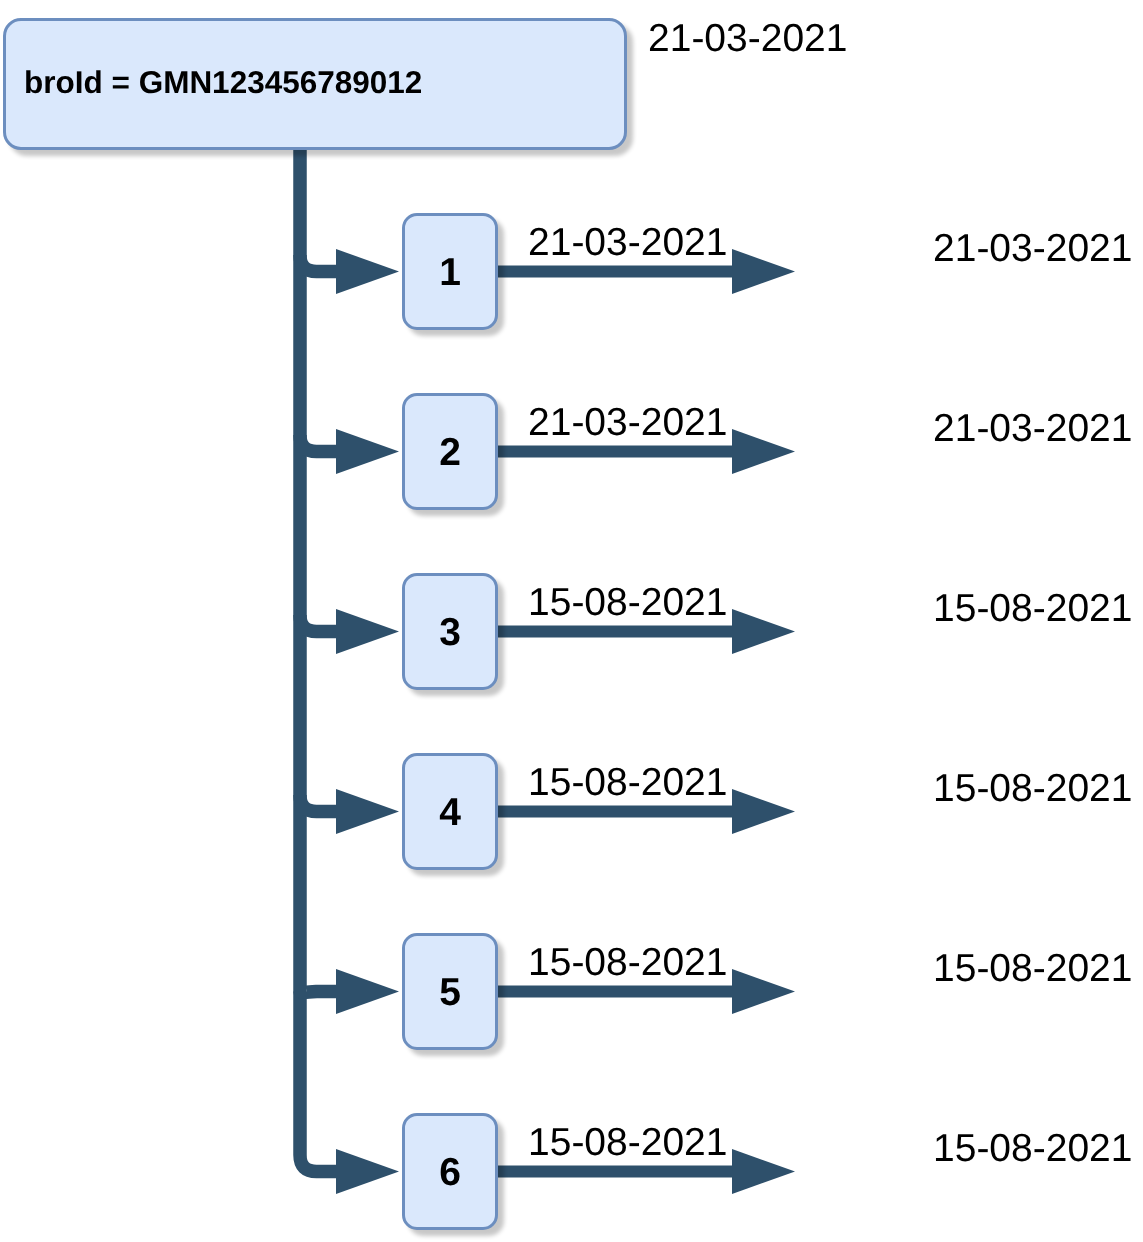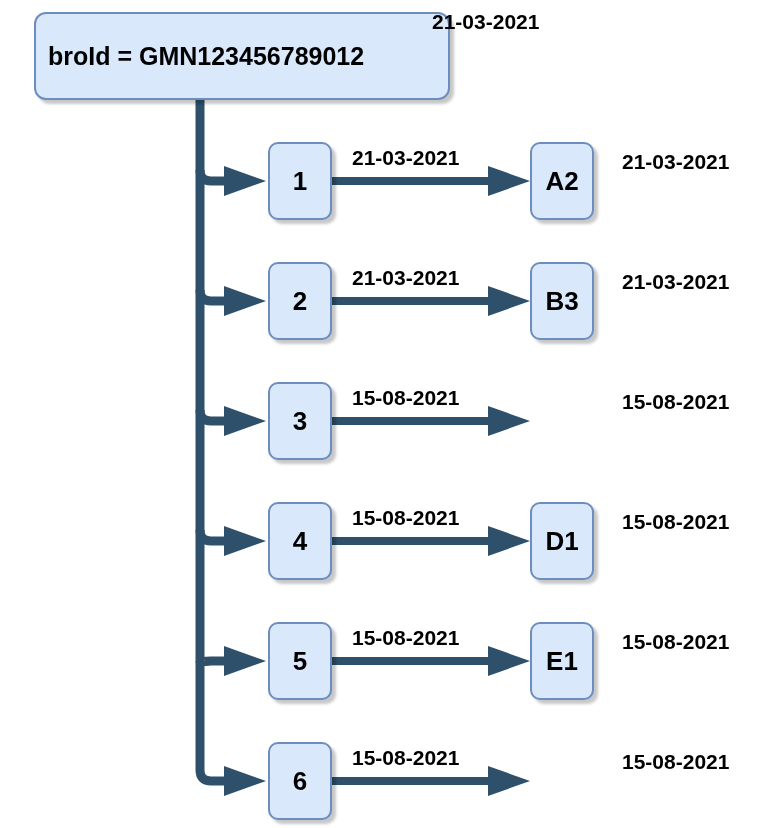--- a/index.html
+++ b/index.html
@@ -35,24 +35,23 @@
   #root-node {
     left: 2px;
     top: 12px;
     width: 416px;
     height: 88px;
     border-radius: 12px;
     flex-direction: column;
     align-items: flex-start;
     justify-content: center;
     padding: 0 0 0 12px;
-    font-size: 25px;
+    font-size: 21px;
     line-height: 30px;
     white-space: nowrap;
-    margin-left: 32px;
   }
   #root-node .root-line {
     display: block;
   }
   
   .node-small {
     width: 64px;
     height: 78px;
     font-size: 26px;
   }
@@ -64,24 +63,24 @@
     position: absolute;
     left: 0;
     top: 0;
     width: 762px;
     height: 828px;
     pointer-events: none;
   }
   
   .label {
     position: absolute;
-    font-size: 21px;
+    font-size: 26px;
     color: #000000;
     white-space: nowrap;
-    font-weight: bold;
+    font-weight: normal;
   }
   .edge-label { left: 352px; }
   .side-label { left: 622px; }
   #top-date   { left: 432px; top: 10px; }
 </style>
 </head>
 <body>
 
 <div id="canvas">
 
@@ -133,39 +132,35 @@
   </svg>
 
   <div class="node" id="root-node">
     <span class="root-line">broId = GMN123456789012</span>
   </div>
 
   <div class="label" id="top-date">21-03-2021</div>
 
   <div class="node node-small col-left" style="top:142px">1</div>
   <div class="label edge-label" style="top:146px">21-03-2021</div>
-  <div class="node node-small col-right" style="top:142px">A2</div>
   <div class="label side-label" style="top:150px">21-03-2021</div>
 
   <div class="node node-small col-left" style="top:262px">2</div>
   <div class="label edge-label" style="top:266px">21-03-2021</div>
-  <div class="node node-small col-right" style="top:262px">B3</div>
   <div class="label side-label" style="top:270px">21-03-2021</div>
 
   <div class="node node-small col-left" style="top:382px">3</div>
   <div class="label edge-label" style="top:386px">15-08-2021</div>
   <div class="label side-label" style="top:390px">15-08-2021</div>
 
   <div class="node node-small col-left" style="top:502px">4</div>
   <div class="label edge-label" style="top:506px">15-08-2021</div>
-  <div class="node node-small col-right" style="top:502px">D1</div>
   <div class="label side-label" style="top:510px">15-08-2021</div>
 
   <div class="node node-small col-left" style="top:622px">5</div>
   <div class="label edge-label" style="top:626px">15-08-2021</div>
-  <div class="node node-small col-right" style="top:622px">E1</div>
   <div class="label side-label" style="top:630px">15-08-2021</div>
 
   <div class="node node-small col-left" style="top:742px">6</div>
   <div class="label edge-label" style="top:746px">15-08-2021</div>
   <div class="label side-label" style="top:750px">15-08-2021</div>
 
 </div>
 
 </body></html>

